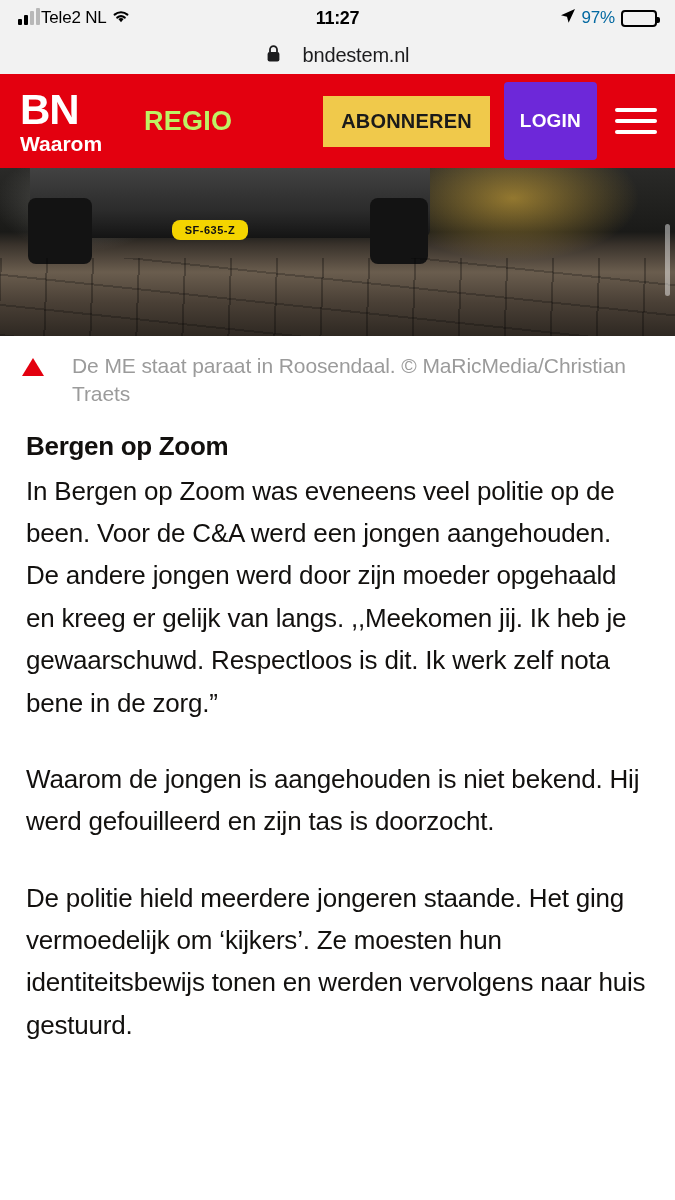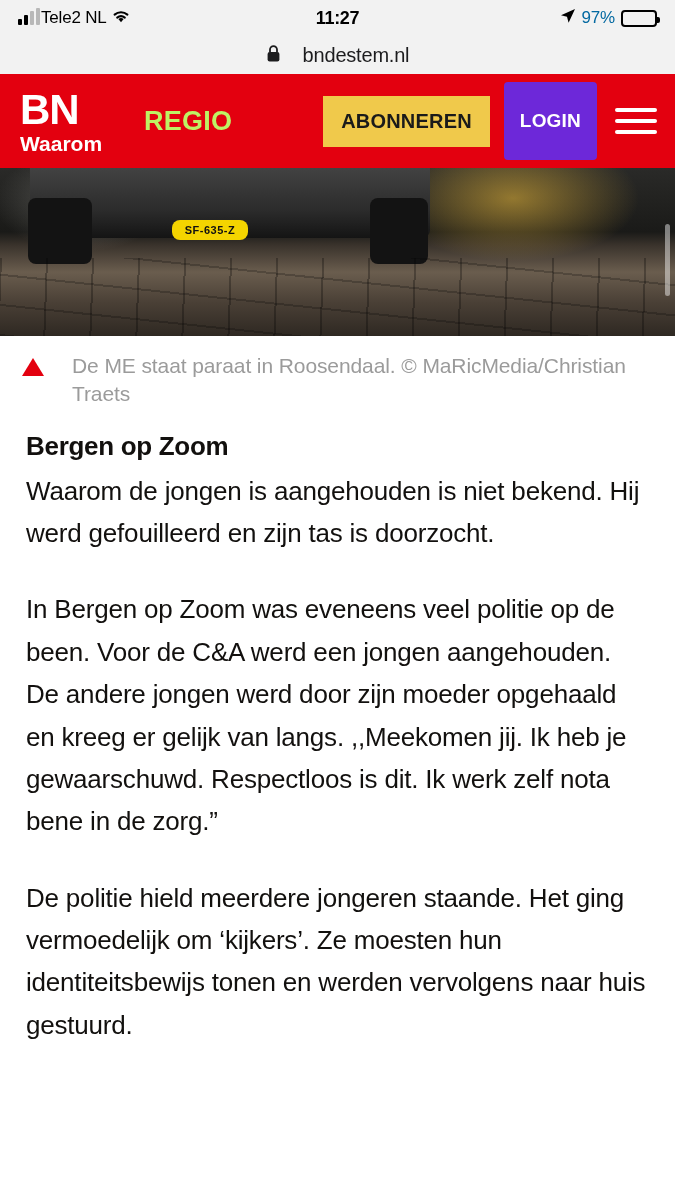--- a/index.html
+++ b/index.html
@@ -361,16 +361,16 @@
   <div class="hero-scrollbar"></div>
 </div>
 
 <div class="caption">
   <div class="caption-triangle"></div>
   <div class="caption-text">De ME staat paraat in Roosendaal. © MaRicMedia/Christian Traets</div>
 </div>
 
 <div class="article">
   <h2>Bergen op Zoom</h2>
+  <p>In Bergen op Zoom was eveneens veel politie op de been. Voor de C&amp;A werd een jongen aangehouden. De andere jongen werd door zijn moeder opgehaald en kreeg er gelijk van langs. ,,Meekomen jij. Ik heb je gewaarschuwd. Respectloos is dit. Ik werk zelf nota bene in de zorg.”</p>
   <p>Waarom de jongen is aangehouden is niet bekend. Hij werd gefouilleerd en zijn tas is doorzocht.</p>
-  <p>In Bergen op Zoom was eveneens veel politie op de been. Voor de C&amp;A werd een jongen aangehouden. De andere jongen werd door zijn moeder opgehaald en kreeg er gelijk van langs. ,,Meekomen jij. Ik heb je gewaarschuwd. Respectloos is dit. Ik werk zelf nota bene in de zorg.”</p>
   <p>De politie hield meerdere jongeren staande. Het ging vermoedelijk om ‘kijkers’. Ze moesten hun identiteitsbewijs tonen en werden vervolgens naar huis gestuurd.</p>
 </div>
 
 </body></html>

